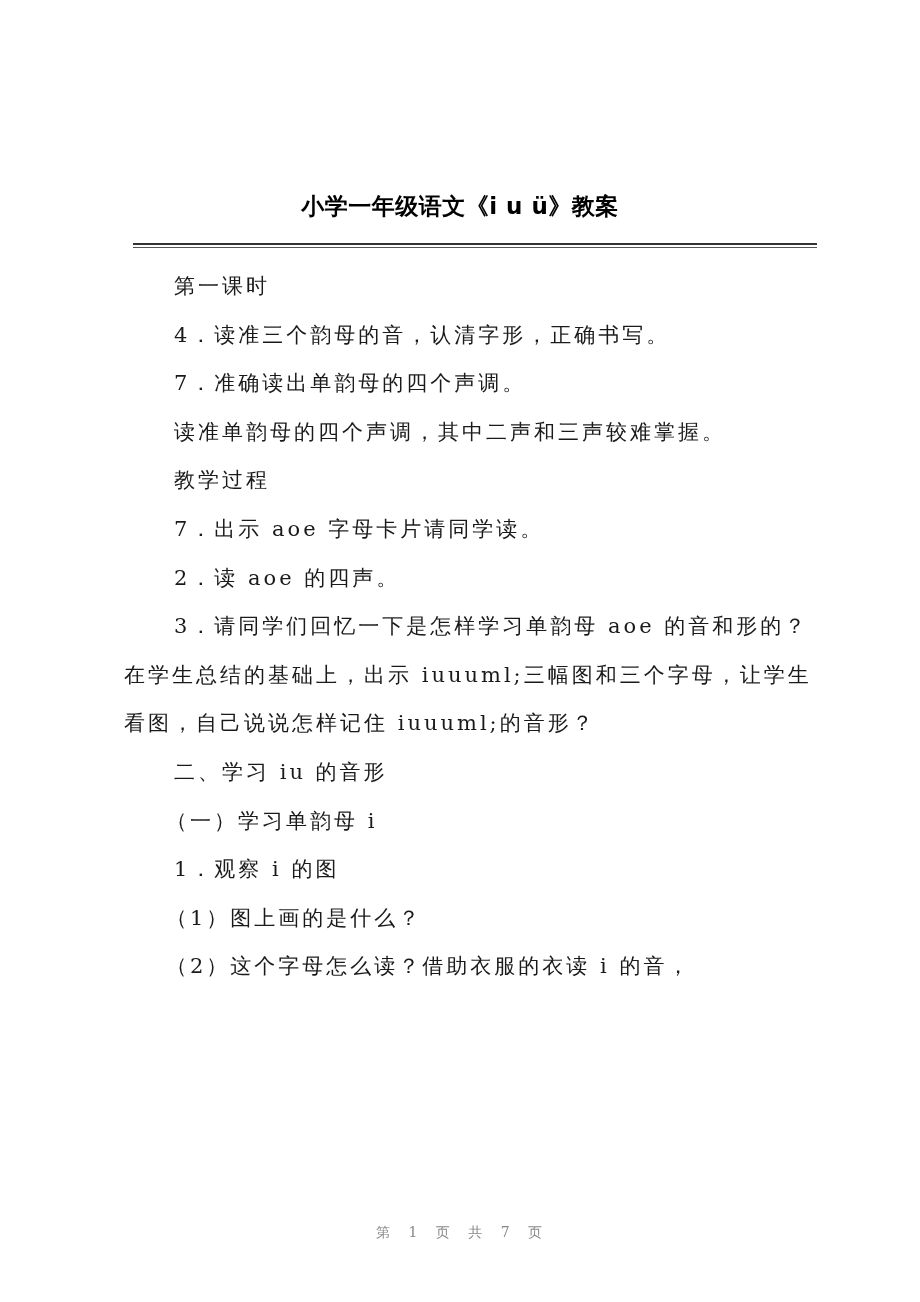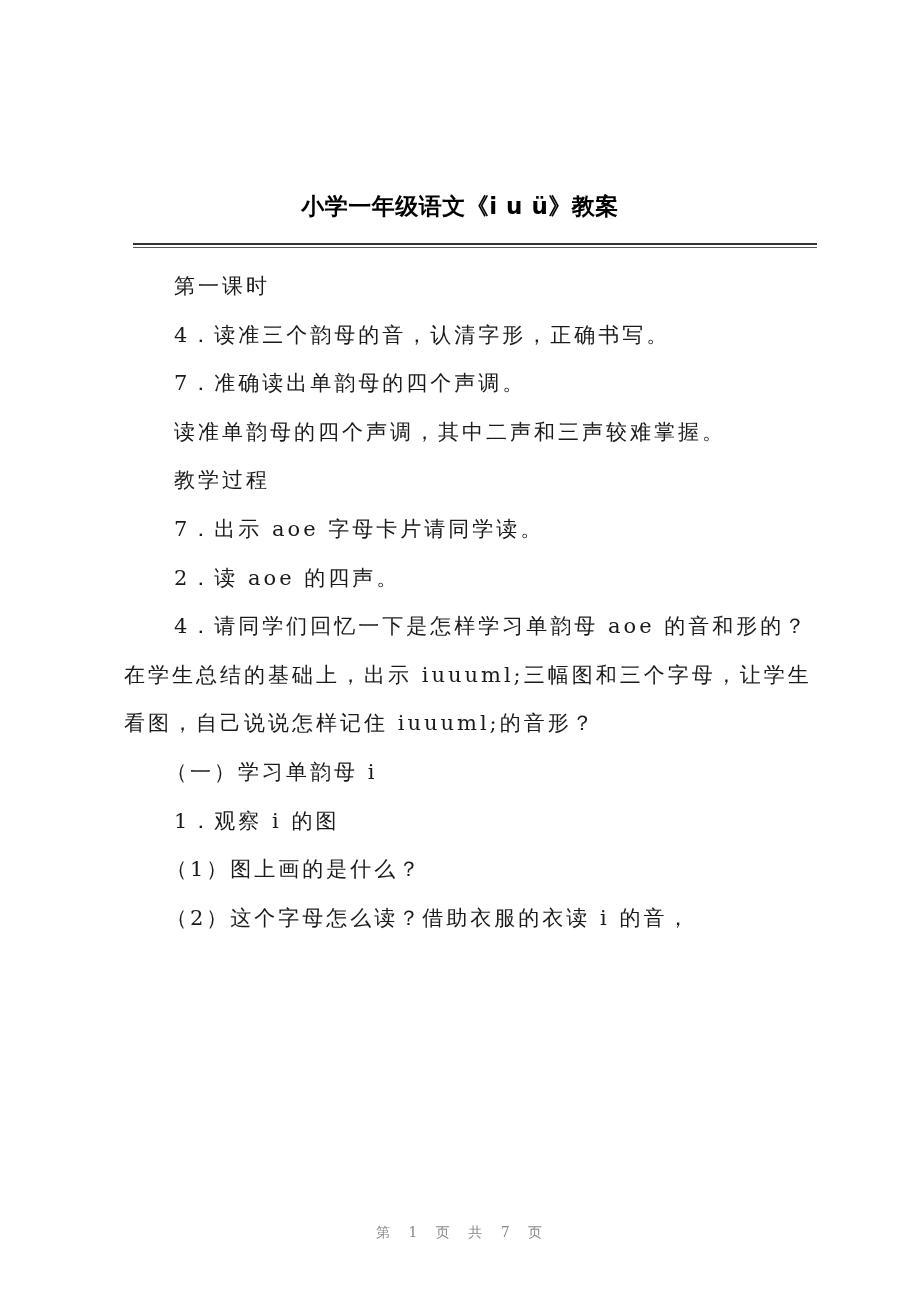--- a/index.html
+++ b/index.html
@@ -81,23 +81,24 @@
   <div class="rule"></div>
 
   <div class="body-text">
     <div class="line indent">第一课时</div>
     <div class="line indent">4．读准三个韵母的音，认清字形，正确书写。</div>
     <div class="line indent">7．准确读出单韵母的四个声调。</div>
     <div class="line indent">读准单韵母的四个声调，其中二声和三声较难掌握。</div>
     <div class="line indent">教学过程</div>
     <div class="line indent">7．出示 aoe 字母卡片请同学读。</div>
     <div class="line indent">2．读 aoe 的四声。</div>
-    <div class="line indent">4．请同学们回忆一下是怎样学习单韵母 aoe 的音和形的？</div>
+    <div class="line indent">3．请同学们回忆一下是怎样学习单韵母 aoe 的音和形的？</div>
     <div class="line">在学生总结的基础上，出示 iuuuml;三幅图和三个字母，让学生</div>
     <div class="line">看图，自己说说怎样记住 iuuuml;的音形？</div>
+    <div class="line indent">二、学习 iu 的音形</div>
     <div class="line indent-small">（一）学习单韵母 i</div>
     <div class="line indent">1．观察 i 的图</div>
     <div class="line indent-small">（1）图上画的是什么？</div>
     <div class="line indent-small">（2）这个字母怎么读？借助衣服的衣读 i 的音，</div>
   </div>
 
   <div class="footer">第 1 页 共 7 页</div>
 </div>
 
 </body></html>

